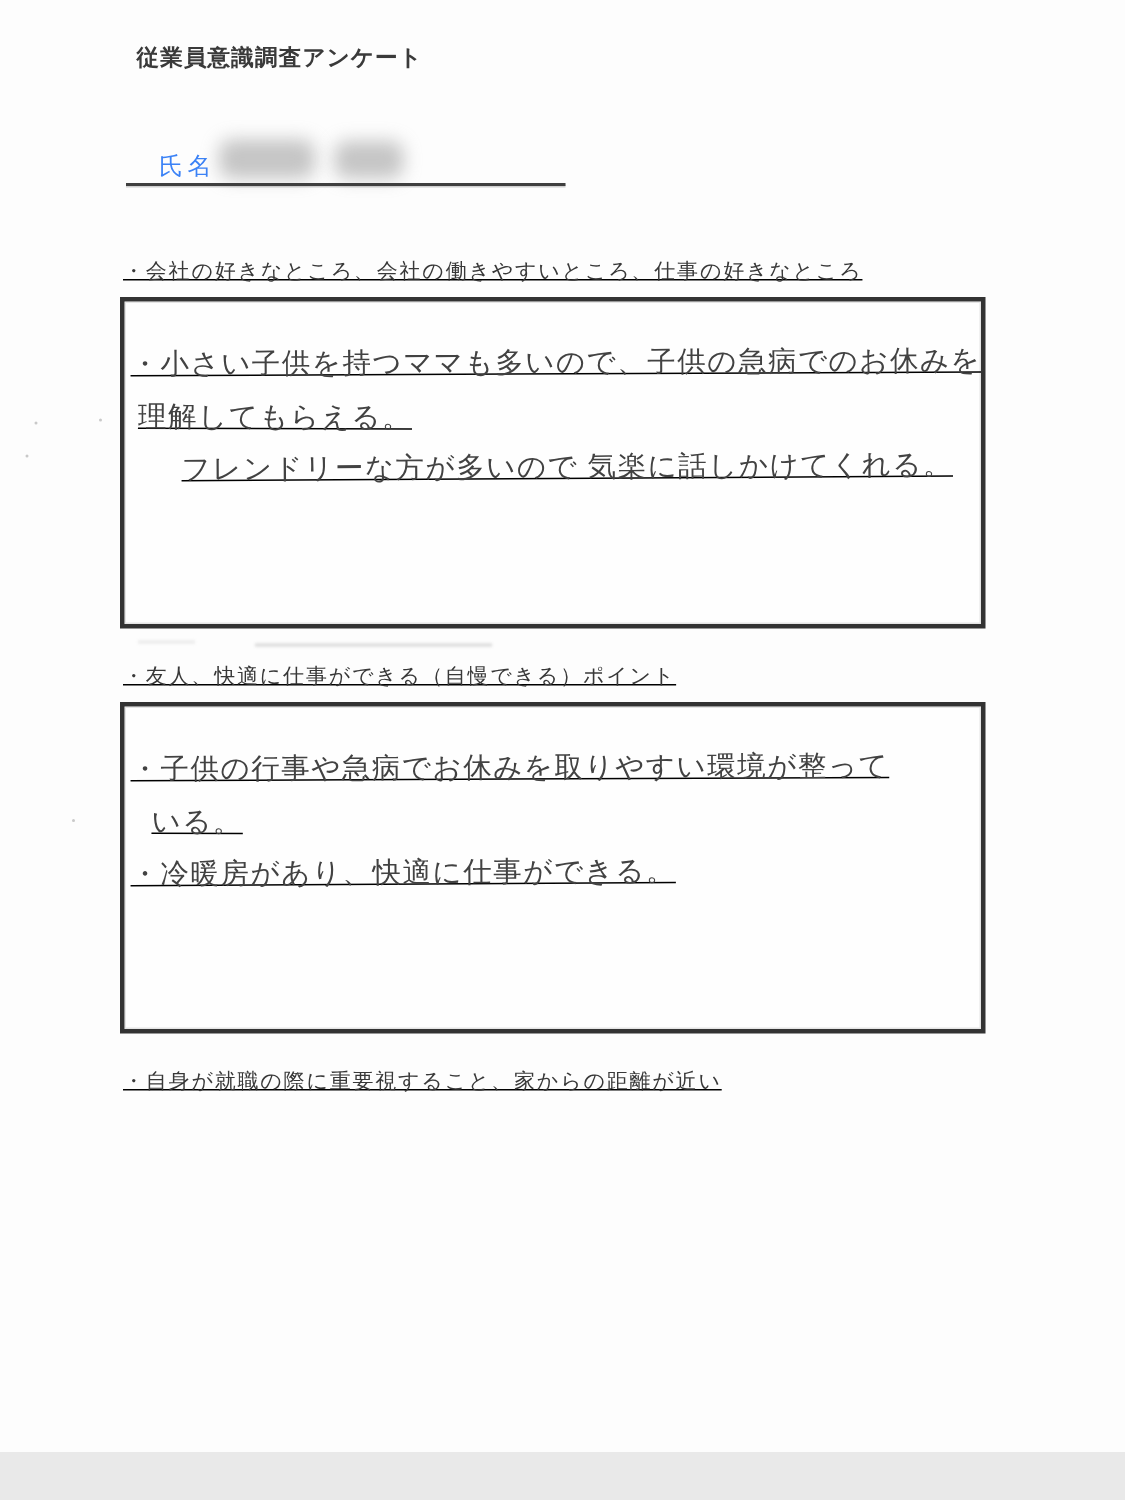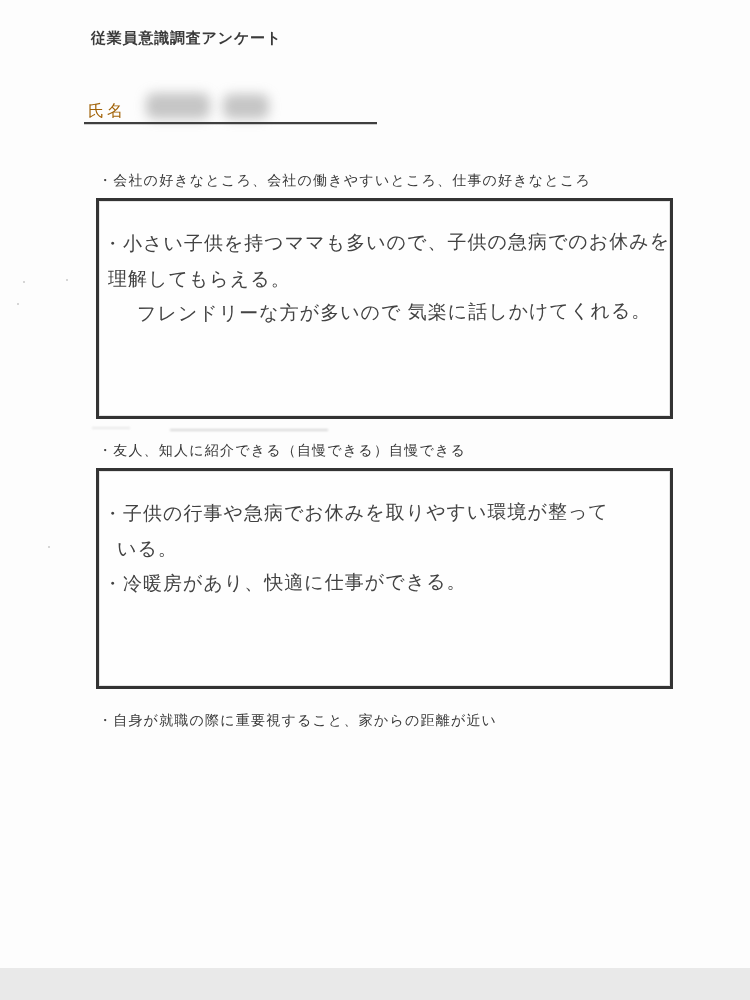--- a/index.html
+++ b/index.html
@@ -15,25 +15,25 @@
     position: absolute;
     left: 91px;
     top: 29px;
     font-size: 15px;
     font-weight: bold;
     letter-spacing: 0.8px;
     color: #3a3a3a;
   }
   .name-label {
     position: absolute;
-    left: 88px;
+    left: 106px;
     top: 101px;
     font-size: 16px;
     letter-spacing: 3px;
-    color: #a16207;
+    color: #3b82f6;
   }
   .name-underline {
     position: absolute;
     left: 84px;
     top: 122px;
     width: 293px;
     height: 2px;
     background: #3f3f3f;
     box-shadow: 0 1px 0 rgba(120,120,120,.35);
   }
@@ -41,21 +41,21 @@
   .blob {
     position: absolute;
     background: #8e8e8e;
     border-radius: 8px;
     filter: blur(6px);
     opacity: 0.5;
   }
   .blob-1 { left: 146px; top: 93px; width: 64px; height: 26px; }
   .blob-2 { left: 223px; top: 94px; width: 46px; height: 25px; }
 
-  .section { position: absolute; left: 96px; width: 577px; }
+  .section { position: absolute; left: 80px; width: 577px; text-decoration: underline; }
   .section-1 { top: 170px; }
   .section-2 { top: 440px; }
   .section-3 { top: 710px; }
   .q-label {
     font-size: 14px;
     line-height: 20px;
     letter-spacing: 1.2px;
     color: #383838;
     margin: 0 0 8px 2px;
     white-space: nowrap;
@@ -116,21 +116,21 @@
     <div class="section section-1">
       <div class="q-label">・会社の好きなところ、会社の働きやすいところ、仕事の好きなところ</div>
       <div class="answer-box">
           <div class="hw-line" style="margin-left: 4px;">・小さい子供を持つママも多いので、子供の急病でのお休みを</div>
           <div class="hw-line" style="margin-left: 9px;">理解してもらえる。</div>
           <div class="hw-line" style="margin-left: 38px;">フレンドリーな方が多いので 気楽に話しかけてくれる。</div>
         </div>
     </div>
 
     <div class="section section-2">
-      <div class="q-label">・友人、知人に紹介できる（自慢できる）自慢できる</div>
+      <div class="q-label">・友人、快適に仕事ができる（自慢できる）ポイント</div>
       <div class="answer-box">
           <div class="hw-line" style="margin-left: 4px;">・子供の行事や急病でお休みを取りやすい環境が整って</div>
           <div class="hw-line" style="margin-left: 18px;">いる。</div>
           <div class="hw-line" style="margin-left: 4px;">・冷暖房があり、快適に仕事ができる。</div>
         </div>
     </div>
 
     <div class="section section-3">
       <div class="q-label">・自身が就職の際に重要視すること、家からの距離が近い</div>
     </div>

